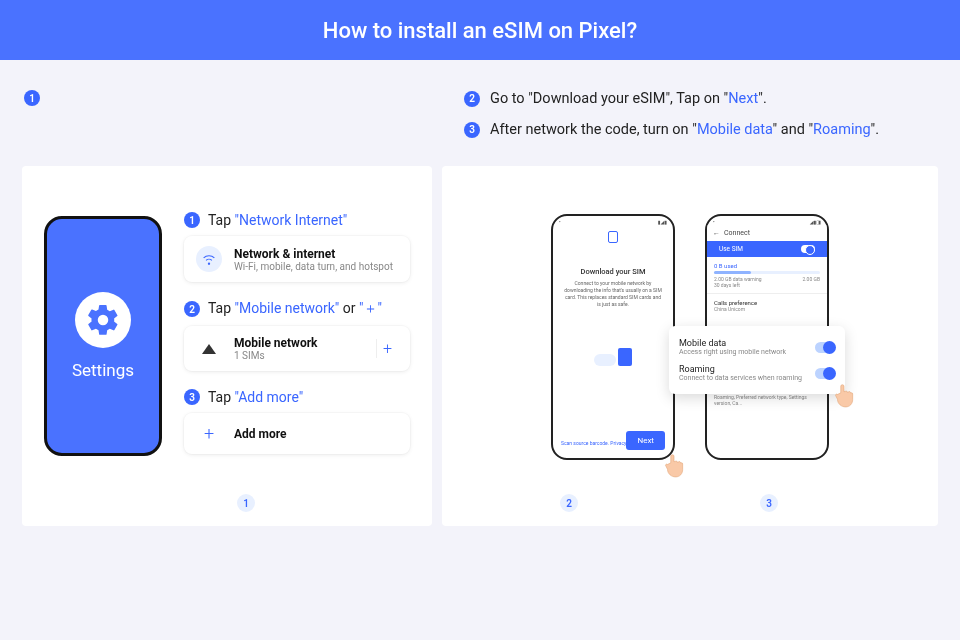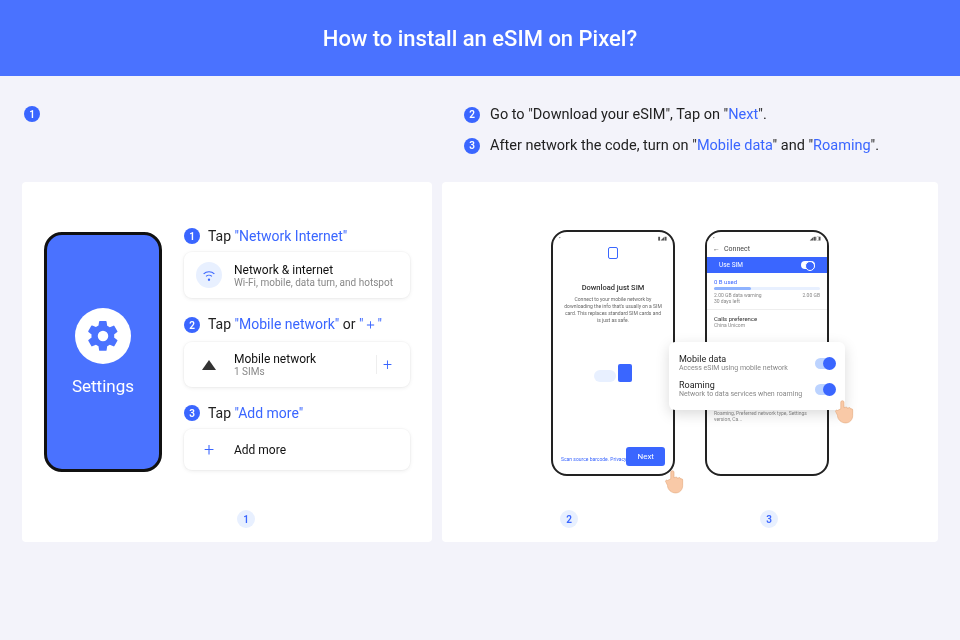--- a/index.html
+++ b/index.html
@@ -5,21 +5,21 @@
   * { box-sizing: border-box; margin: 0; padding: 0; }
   body {
     width: 960px;
     height: 640px;
     font-family: -apple-system, BlinkMacSystemFont, "Segoe UI", Roboto, sans-serif;
     background: #f3f3fa;
     overflow: hidden;
   }
   .header {
     background: #4a72ff;
-    height: 76px;
+    height: 60px;
     display: flex;
     align-items: center;
     justify-content: center;
     color: #fff;
     font-size: 22px;
     font-weight: 500;
   }
   .top-instructions {
     display: flex;
     padding: 30px 24px 14px 24px;
@@ -88,21 +88,21 @@
     display: flex; align-items: center; gap: 12px;
     font-size: 12px;
   }
   .step-card .icon-slot {
     width: 26px; height: 26px; border-radius: 50%;
     background: #e8f0ff;
     display: flex; align-items: center; justify-content: center;
     flex-shrink: 0;
   }
   .step-card .icon-slot svg { width: 14px; height: 14px; fill: #3a66ff; }
-  .step-card .t1 { font-size: 12px; color: #111; font-weight: 400; }
+  .step-card .t1 { font-size: 12px; color: #111; font-weight: 700; }
   .step-card .t2 { font-size: 10px; color: #888; }
   .step-card .plus-right {
     margin-left: auto; color: #3a66ff; font-size: 16px; font-weight: 300;
     padding: 0 6px; border-left: 1px solid #eee;
   }
   .plus-left {
     width: 26px; text-align: center; color: #3a66ff; font-size: 18px; font-weight: 300;
   }
   .tri-icon {
     width: 0; height: 0;
@@ -302,21 +302,21 @@
 
   <div class="panel panel-right">
 
     <div class="phone-wrap">
       <div class="mini-phone">
         <div class="statusbar">
             <span>•</span>
             <span>▮◢▮</span>
           </div>
         <div class="dl-lock"></div>
-        <div class="dl-title">Download just SIM</div>
+        <div class="dl-title">Download your SIM</div>
         <div class="dl-sub">Connect to your mobile network by downloading the info that's usually on a SIM card. This replaces standard SIM cards and is just as safe.</div>
         <div class="dl-illust">
           <div class="cloud"></div>
           <div class="simchip"></div>
         </div>
         <div class="scan-text">Scan source barcode. Privacy policy</div>
         <div class="next-btn">Next</div>
       </div>
       <div class="hand-cursor" style="right:-10px; bottom:-18px;">
         <svg viewBox="0 0 40 48">
@@ -359,28 +359,28 @@
         <div class="p3-row">
           <div>Advanced</div>
           <div class="sub">Roaming, Preferred network type, Settings version, Ca...</div>
         </div>
       </div>
 
       <div class="overlay-card" style="left:-36px; top:112px;">
         <div class="overlay-row">
           <div class="txt">
             <div class="t1">Mobile data</div>
-            <div class="t2">Access eSIM using mobile network</div>
+            <div class="t2">Access right using mobile network</div>
           </div>
           <div class="sw"></div>
         </div>
         <div class="overlay-row">
           <div class="txt">
             <div class="t1">Roaming</div>
-            <div class="t2">Network to data services when roaming</div>
+            <div class="t2">Connect to data services when roaming</div>
           </div>
           <div class="sw"></div>
         </div>
       </div>
       <div class="hand-cursor" style="left:128px; top:168px;">
         <svg viewBox="0 0 40 48">
             <path fill="#f9c9a7" stroke="#e0a070" d="M14 20V8a3 3 0 0 1 6 0v10l3-1a2 2 0 0 1 3 2l3-1a2 2 0 0 1 3 2l2 0a2 2 0 0 1 2 2v10c0 8-5 14-13 14S8 40 8 32l-3-6a2 2 0 0 1 3-3z"></path>
           </svg>
       </div>
     </div>

